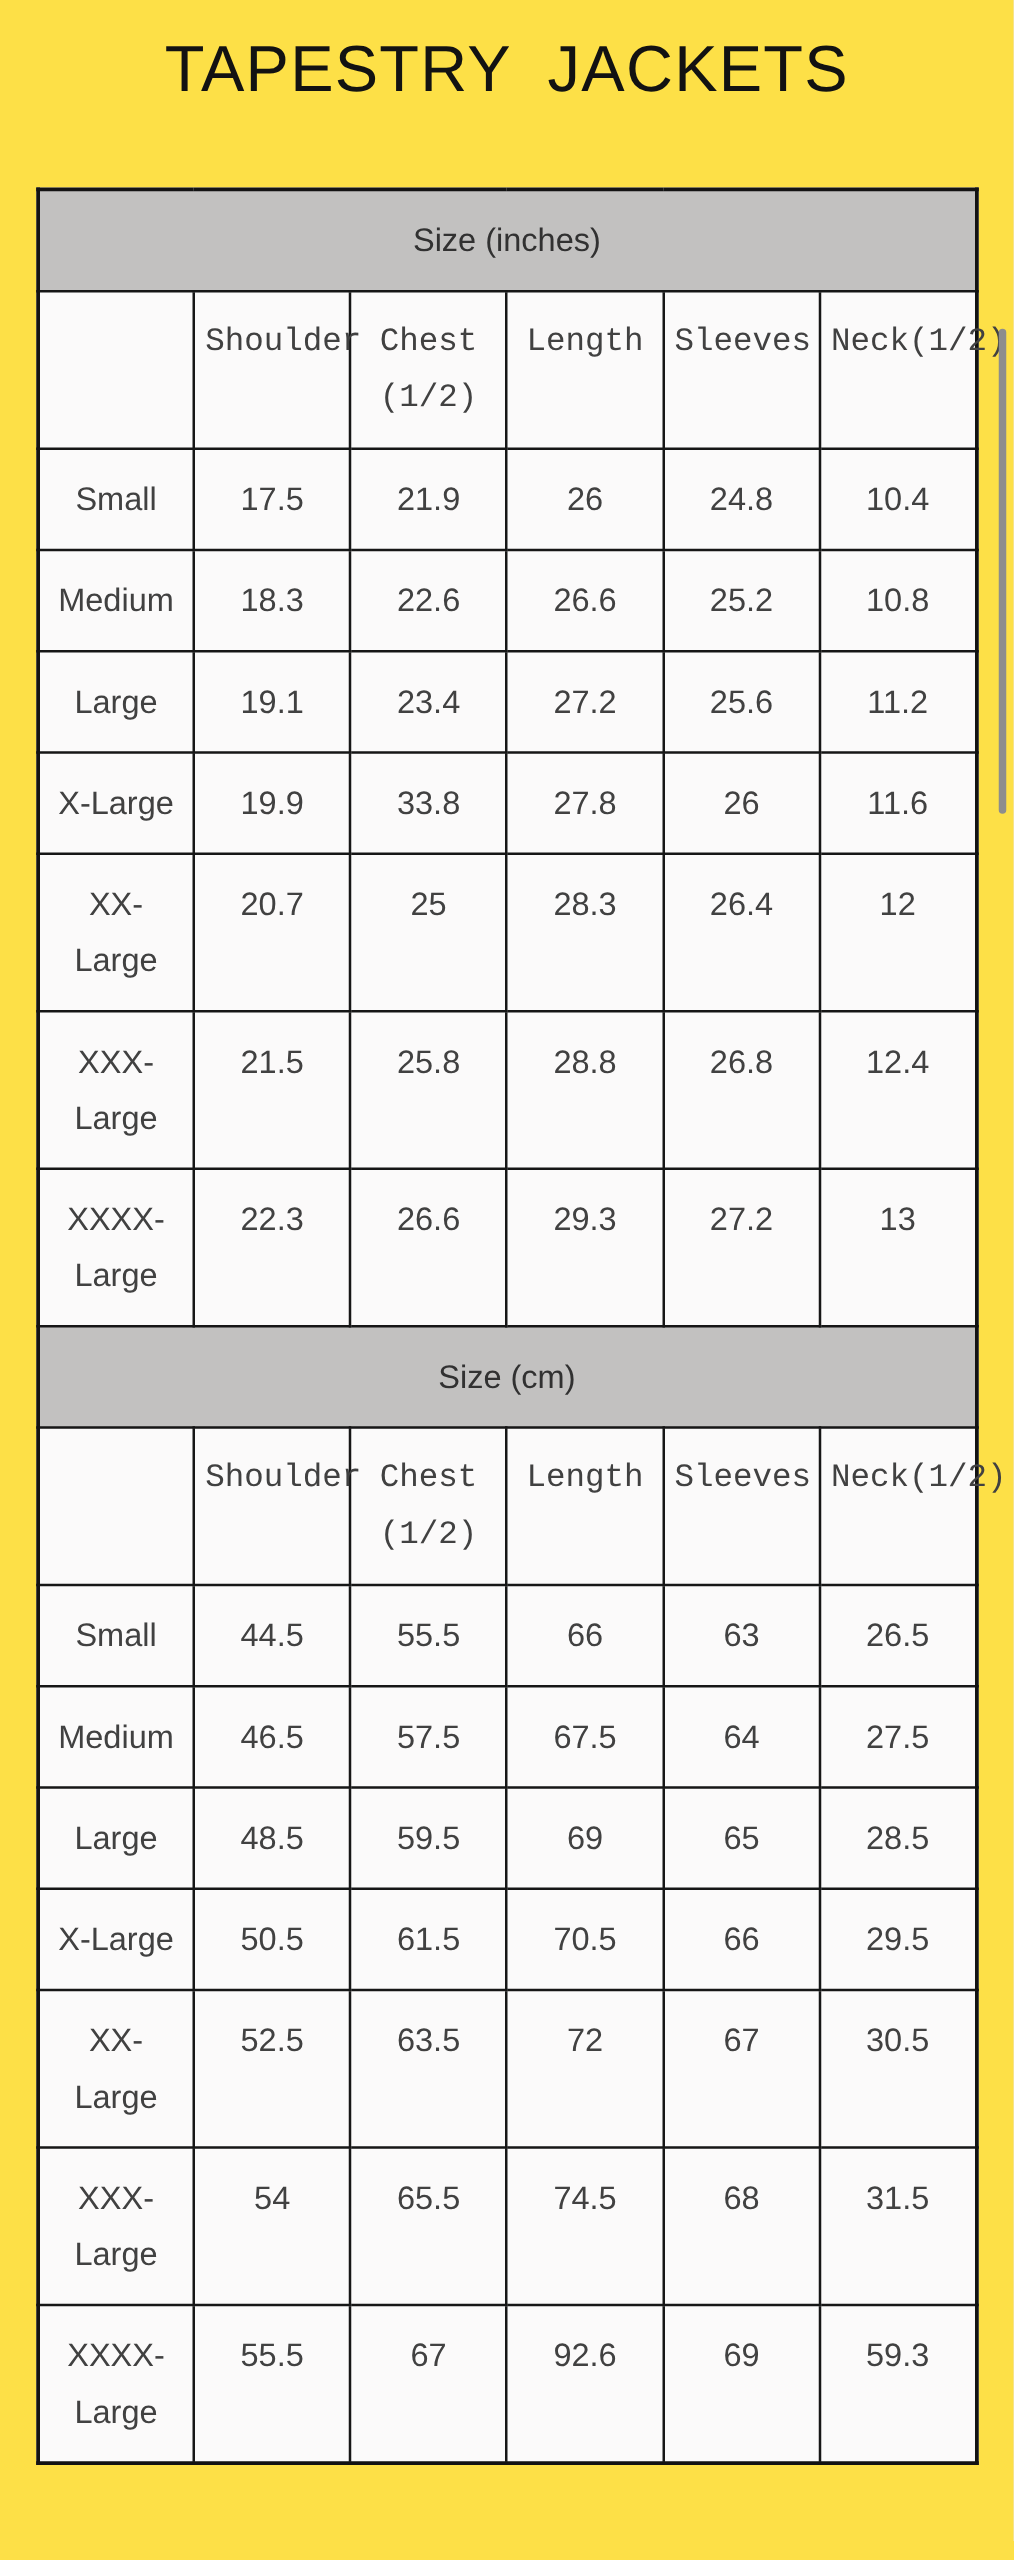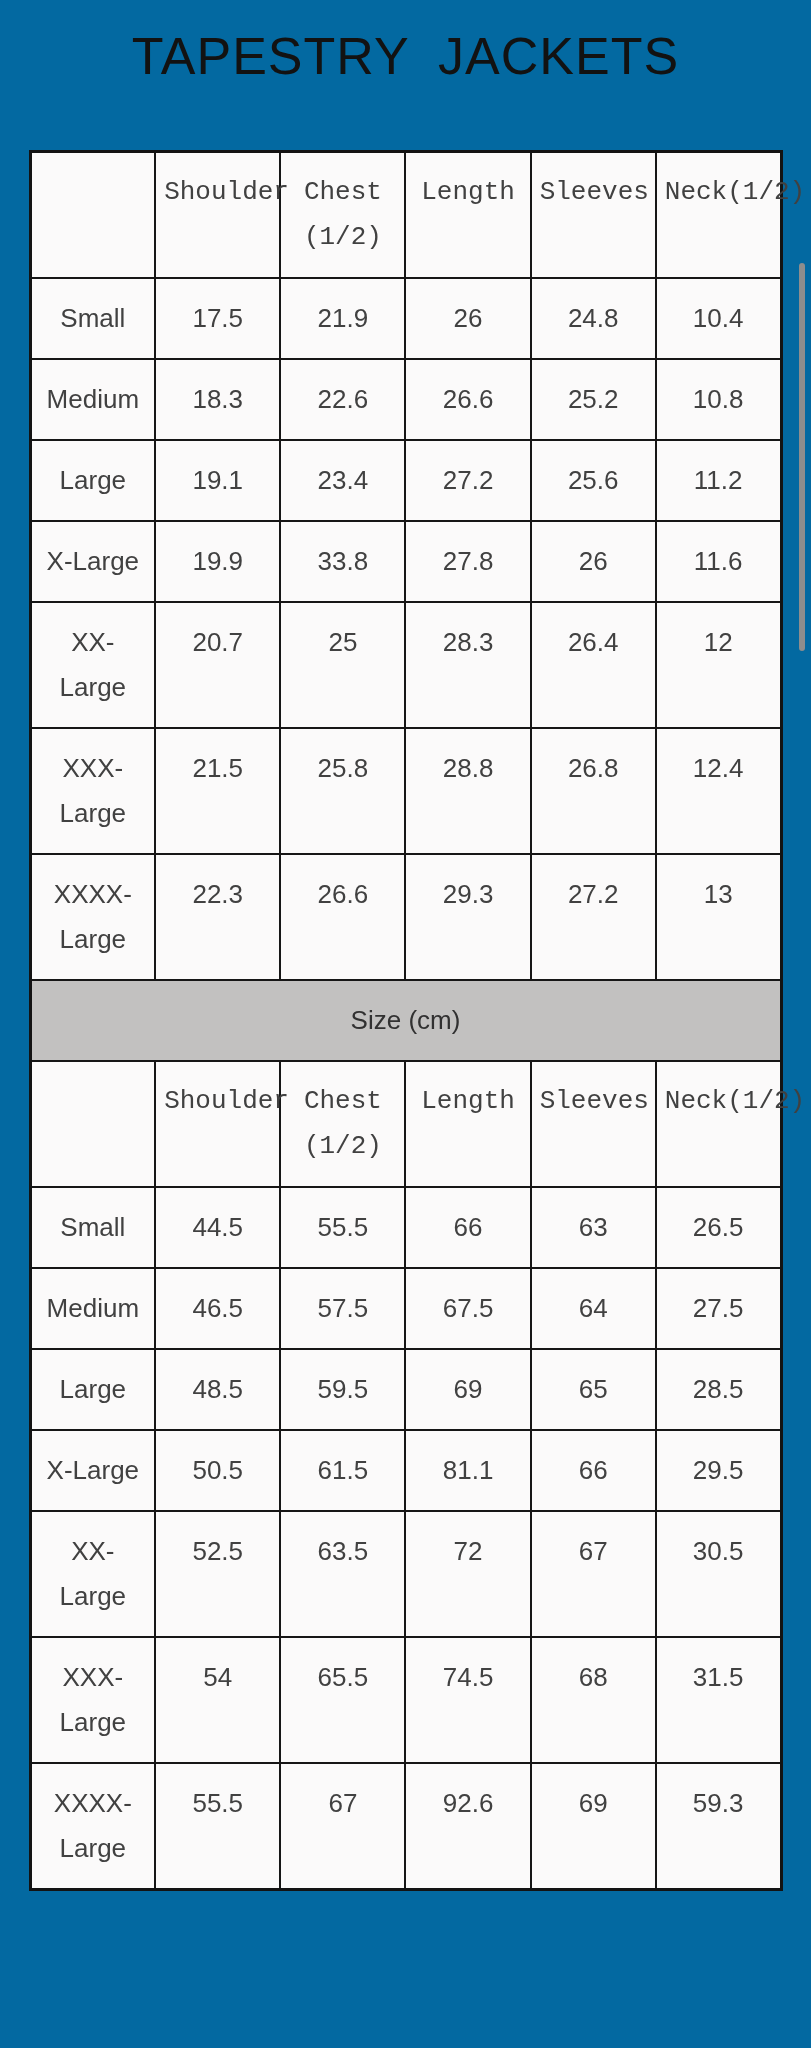--- a/index.html
+++ b/index.html
@@ -2,21 +2,21 @@
 <html><head>
 <meta charset="utf-8">
 <style>
   html, body { margin: 0; padding: 0; }
   body { background: #e6e4e2; }
   .page {
     position: relative;
     width: 811px;
     height: 2048px;
     margin: 0 auto;
-    background: #0369a1;
+    background: #fde047;
     font-family: "Liberation Sans", sans-serif;
     overflow: hidden;
   }
   .title {
     margin: 0;
     padding-top: 26px;
     text-align: center;
     font-size: 52px;
     line-height: 60px;
     font-weight: normal;
@@ -74,20 +74,23 @@
     <table class="size-table">
       <colgroup>
           <col>
           <col>
           <col>
           <col>
           <col>
           <col>
       </colgroup>
         <tbody id="size-table-body">
+          <tr class="band">
+            <td colspan="6">Size (inches)</td>
+          </tr>
           <tr class="header-row">
             <td class="corner"></td>
             <td>Shoulder</td>
             <td>Chest (1/2)</td>
             <td>Length</td>
             <td>Sleeves</td>
             <td>Neck(1/2)</td>
           </tr>
           <tr>
             <td>Small</td>
@@ -177,21 +180,21 @@
             <td>48.5</td>
             <td>59.5</td>
             <td>69</td>
             <td>65</td>
             <td>28.5</td>
           </tr>
           <tr>
             <td>X-Large</td>
             <td>50.5</td>
             <td>61.5</td>
-            <td>81.1</td>
+            <td>70.5</td>
             <td>66</td>
             <td>29.5</td>
           </tr>
           <tr>
             <td>XX-Large</td>
             <td>52.5</td>
             <td>63.5</td>
             <td>72</td>
             <td>67</td>
             <td>30.5</td>

